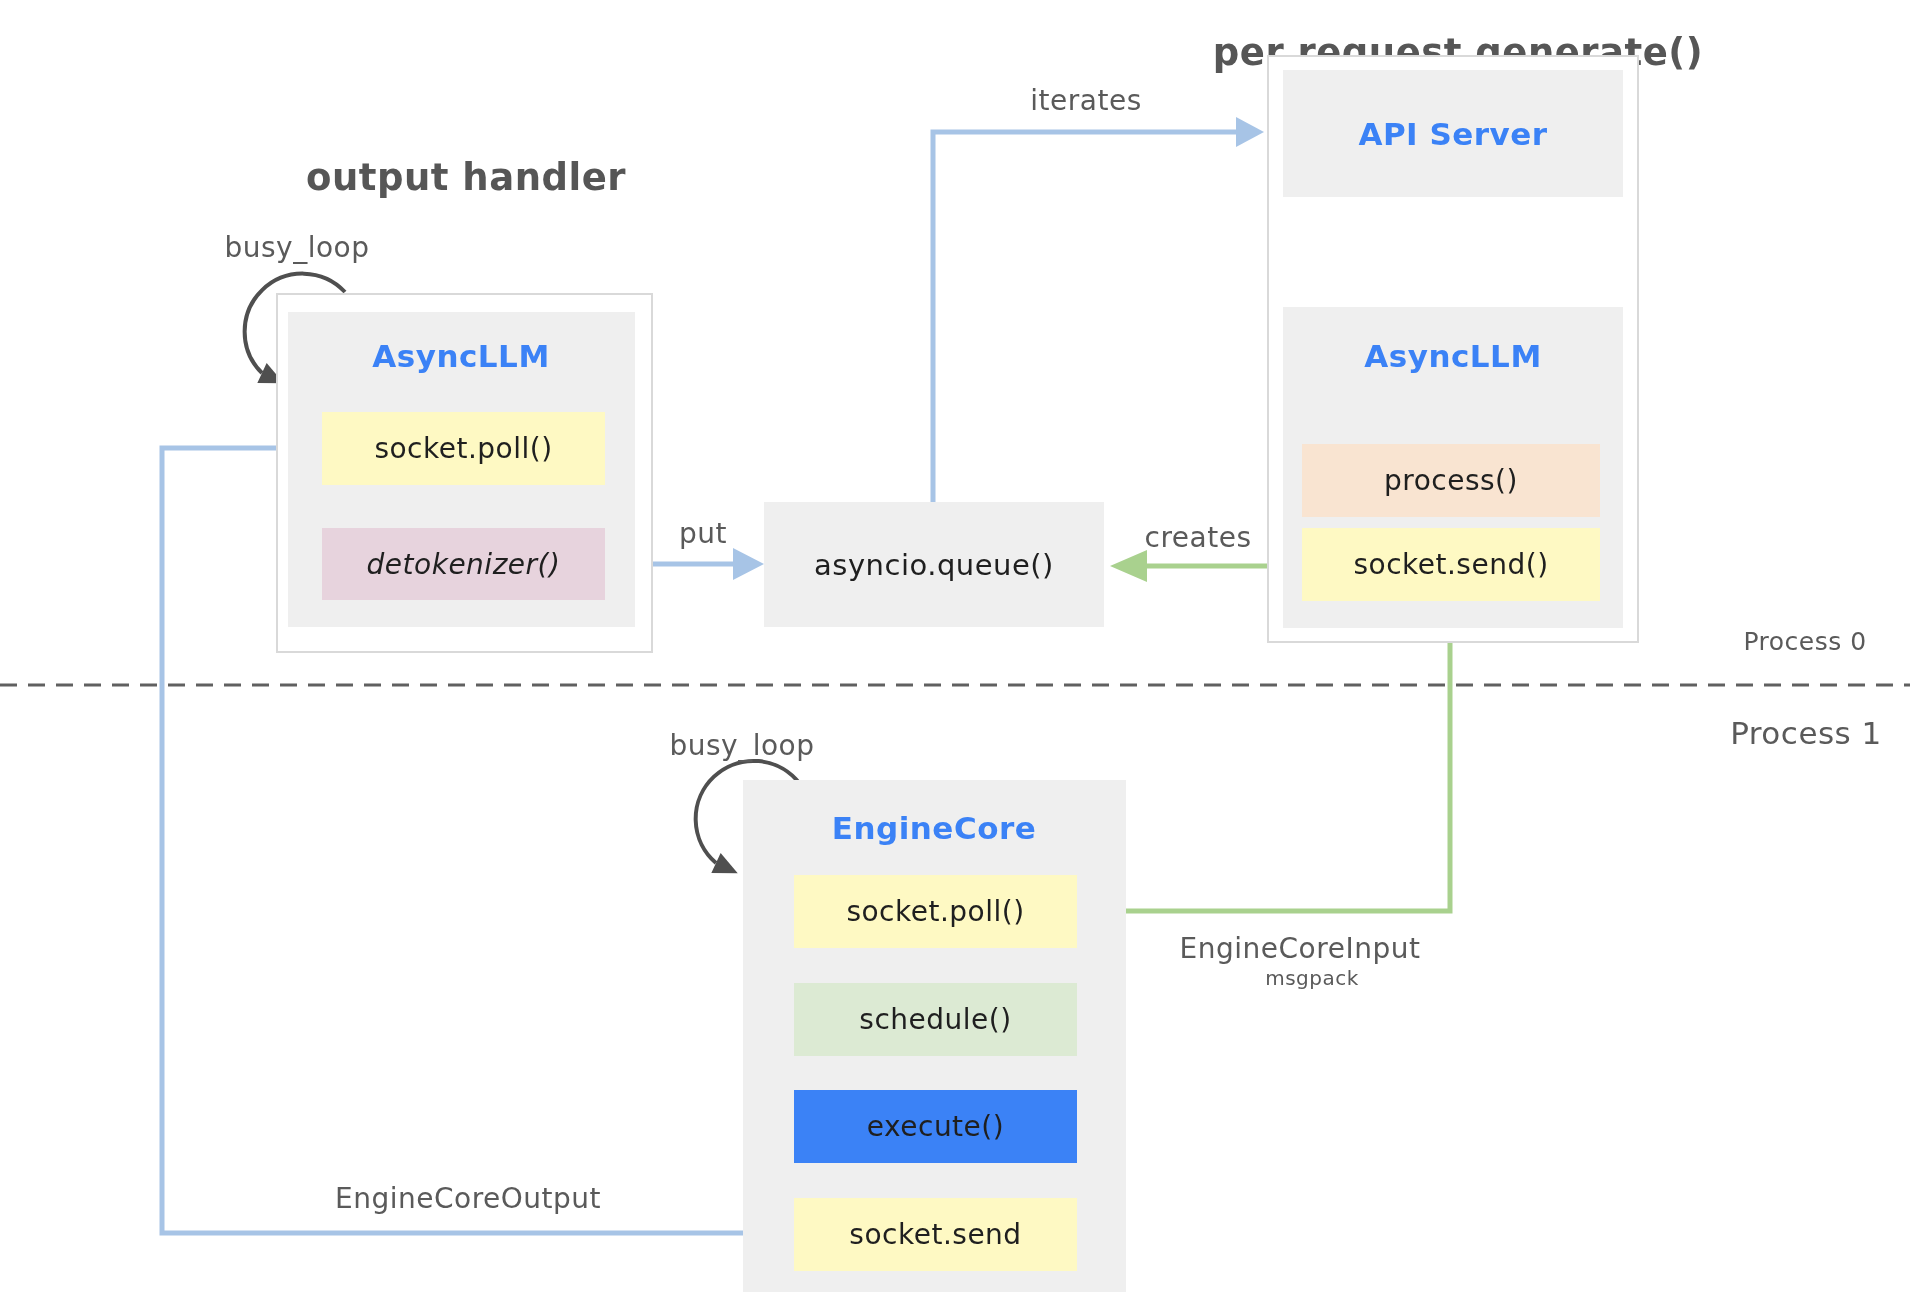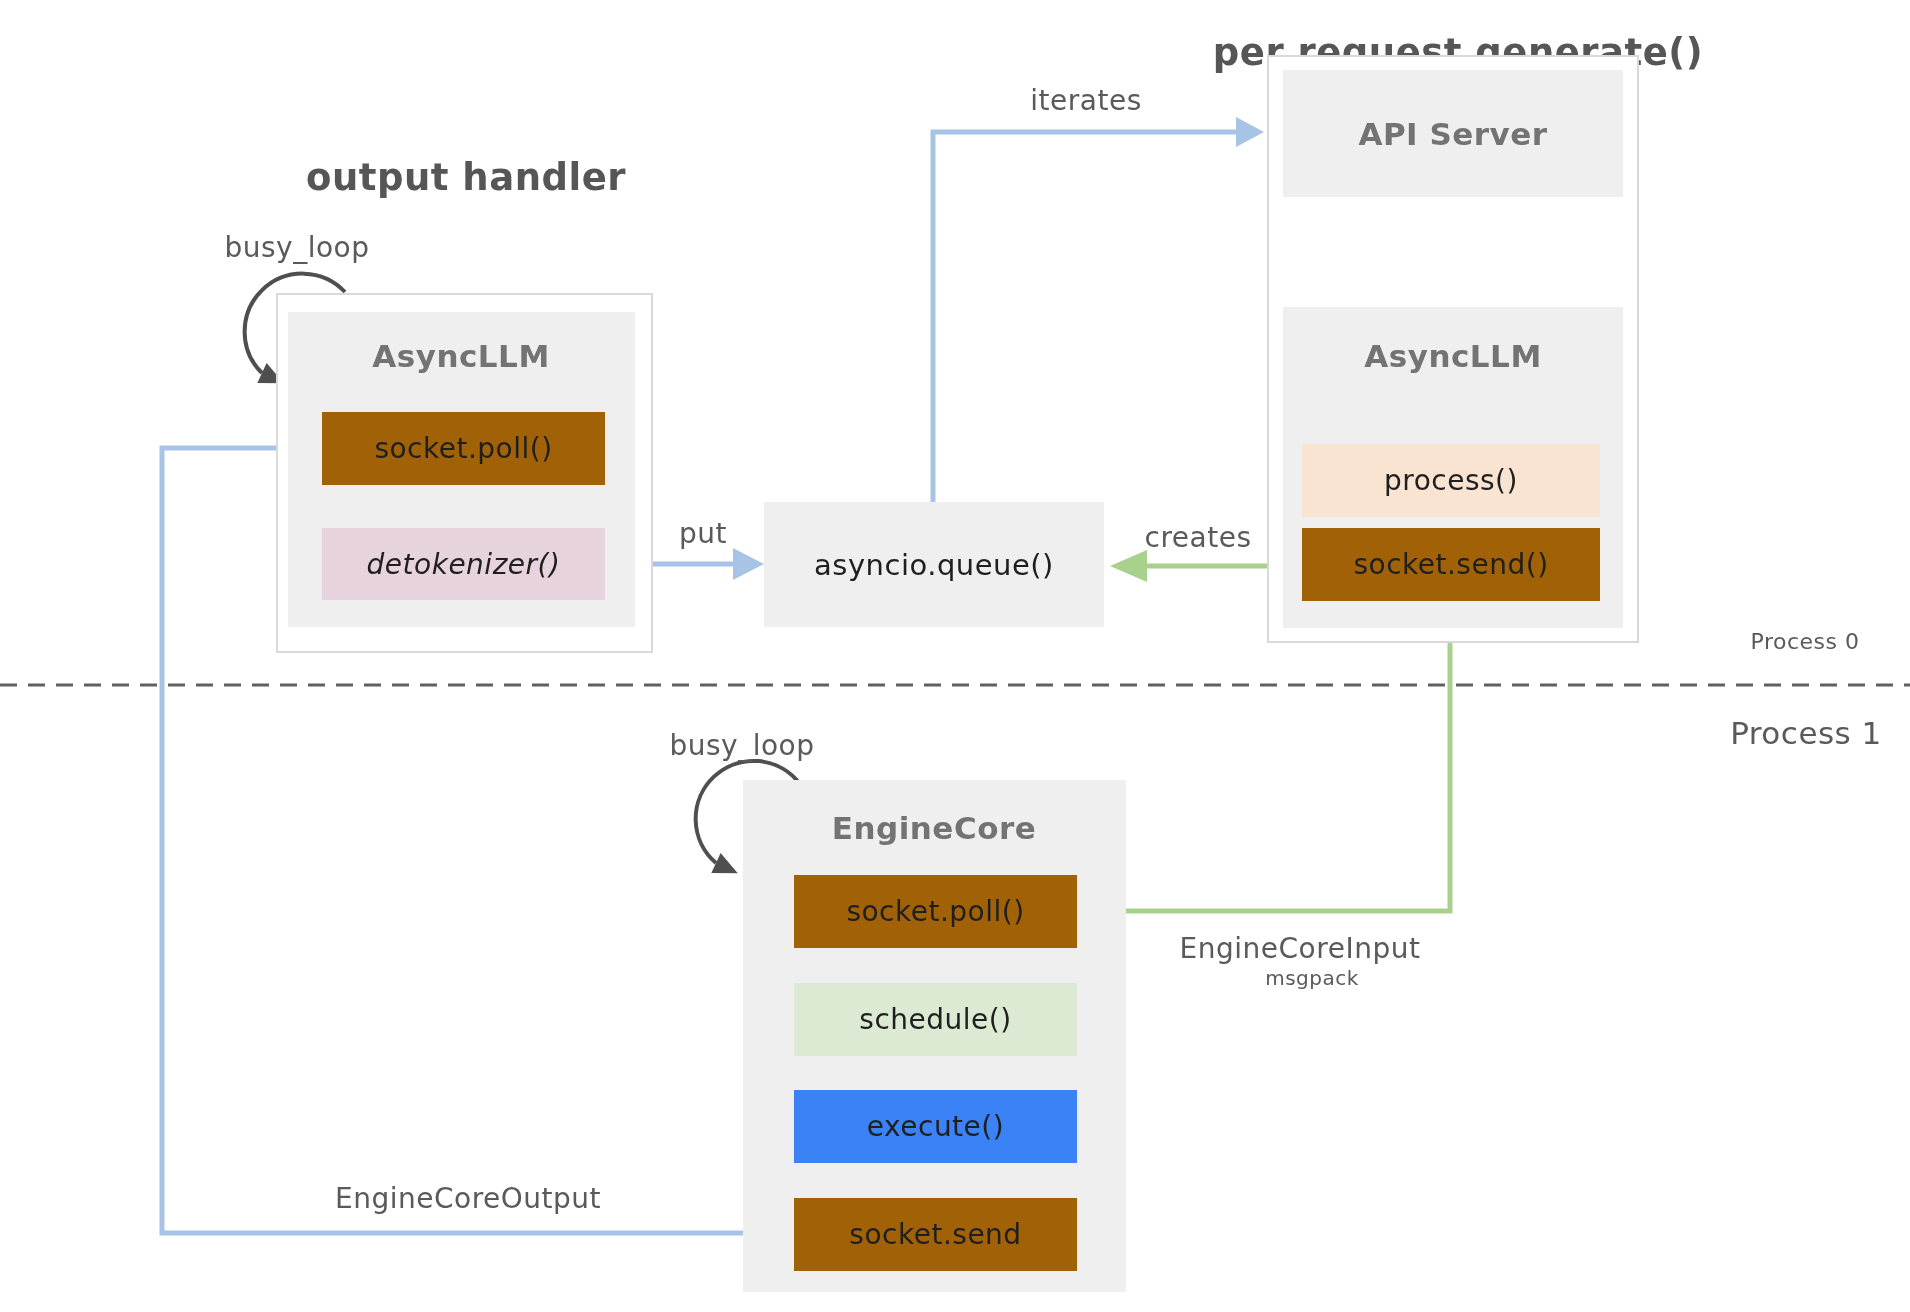--- a/index.html
+++ b/index.html
@@ -3,27 +3,27 @@
 <meta charset="utf-8">
 <style>
   html,body{margin:0;padding:0;background:#ffffff;}
   body{font-family:"DejaVu Sans","Liberation Sans",sans-serif;}
   #canvas{position:relative;width:1910px;height:1312px;overflow:hidden;background:#fff;}
   .abs{position:absolute;box-sizing:border-box;}
   .outer-box{background:#ffffff;border:2px solid #d9d9d9;}
   .node-box{background:#efefef;}
   .method{display:flex;align-items:center;justify-content:center;
           font-size:28px;color:#1f1f1f;letter-spacing:0.5px;}
-  .m-yellow{background:#a16207;}
+  .m-yellow{background:#fef9c3;}
   .m-pink{background:#e7d3dd;}
   .m-orange{background:#f9e4d1;}
   .m-green{background:#dcead3;}
   .m-blue{background:#3b82f6;text-align:center;}
   .node-title{position:absolute;transform:translate(-50%,-50%);white-space:nowrap;
-          font-weight:700;font-size:31px;color:#737373;letter-spacing:0.5px;}
+          font-weight:700;font-size:31px;color:#3b82f6;letter-spacing:0.5px;}
   .annot{position:absolute;transform:translate(-50%,-50%);white-space:nowrap;
           color:#5a5a5a;font-size:28px;letter-spacing:0.5px;}
   .section-title{font-weight:700;font-size:37px;color:#565656;margin-top:22px;}
   .small-italic{font-size:20px;}
   .queue-label{display:flex;align-items:center;justify-content:center;width:100%;height:100%;
           font-size:29px;color:#1f1f1f;letter-spacing:0.5px;}
   svg.overlay{position:absolute;left:0;top:0;pointer-events:none;}
 </style>
 </head>
 <body>
@@ -108,16 +108,16 @@
 
   <div class="annot" style="left:297px;top:247px;">busy_loop</div>
   <div class="annot" style="left:742px;top:745px;">busy_loop</div>
   <div class="annot" style="left:703px;top:533px;">put</div>
   <div class="annot" style="left:1198px;top:537px;">creates</div>
   <div class="annot" style="left:1086px;top:100px;">iterates</div>
   <div class="annot" style="left:1300px;top:948px;">EngineCoreInput</div>
   <div class="annot small-italic" style="left:1312px;top:978px;">msgpack</div>
   <div class="annot" style="left:468px;top:1198px;">EngineCoreOutput</div>
 
-  <div class="annot" style="left:1805px;top:641px;font-size:22px;">Process 0</div>
+  <div class="annot" style="left:1805px;top:641px;font-size:25px;">Process 0</div>
   <div class="annot" style="left:1806px;top:733px;font-size:31px;">Process 1</div>
 
 </div>
 
 </body></html>

